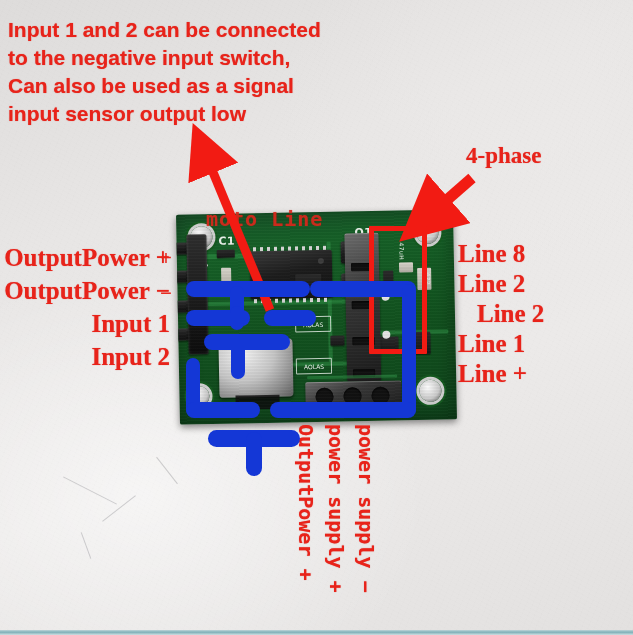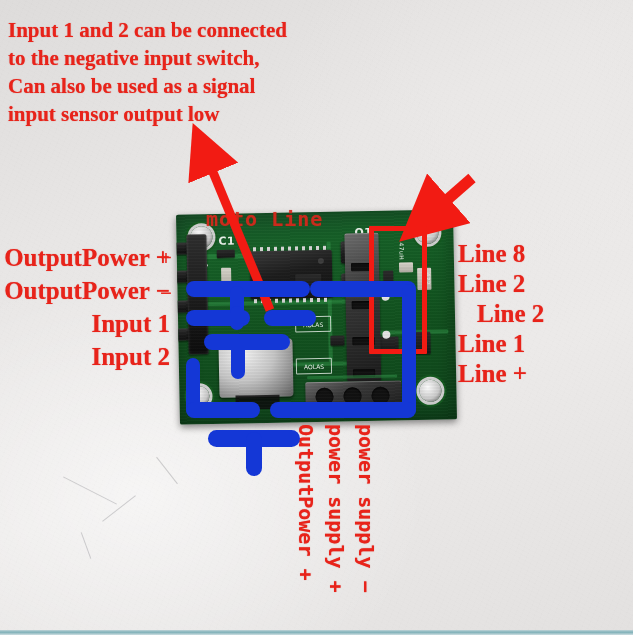--- a/index.html
+++ b/index.html
@@ -47,21 +47,21 @@
     left: 0; right: 0;
     bottom: 0;
     height: 5px;
     background: linear-gradient(#bfd4d8, #7fb0b8 45%, #cfdfe2);
   }
 
   
   .rtext {
     position: absolute;
     color: #e8231a;
-    font-family: Liberation Serif, serif;
+    font-family: Liberation Sans, sans-serif;
     font-weight: 700;
     white-space: pre;
     letter-spacing: 0px;
     text-shadow: 0 0 1px rgba(210,20,10,.55);
   }
 
   #note-block {
     left: 8px;
     top: 16px;
     font-size: 21px;
@@ -316,20 +316,21 @@
     </div>
 
     <div class="pcb trace" style="left:128px;top:164px;width:90px;height:3px;"></div>
   </div>
 
   <div class="rtext" id="note-block"><span>Input 1 and 2 can be connected</span>
 <span>to the negative input switch,</span>
 <span>Can also be used as a signal</span>
 <span>input sensor output low</span></div>
 
+  <div class="rtext" id="lbl-4phase">4-phase</div>
 
   <div class="rtext" id="lbl-moto-line">moto Line</div>
 
   <div class="rtext left-lbl" style="top:244px;">OutputPower +</div>
   <div class="rtext left-lbl" style="top:277px;">OutputPower −</div>
   <div class="rtext left-lbl" style="top:310px;">Input 1</div>
   <div class="rtext left-lbl" style="top:343px;">Input 2</div>
 
   <div class="rtext right-lbl" style="top:240px;">Line 8</div>
   <div class="rtext right-lbl" style="top:270px;">Line 2</div>

